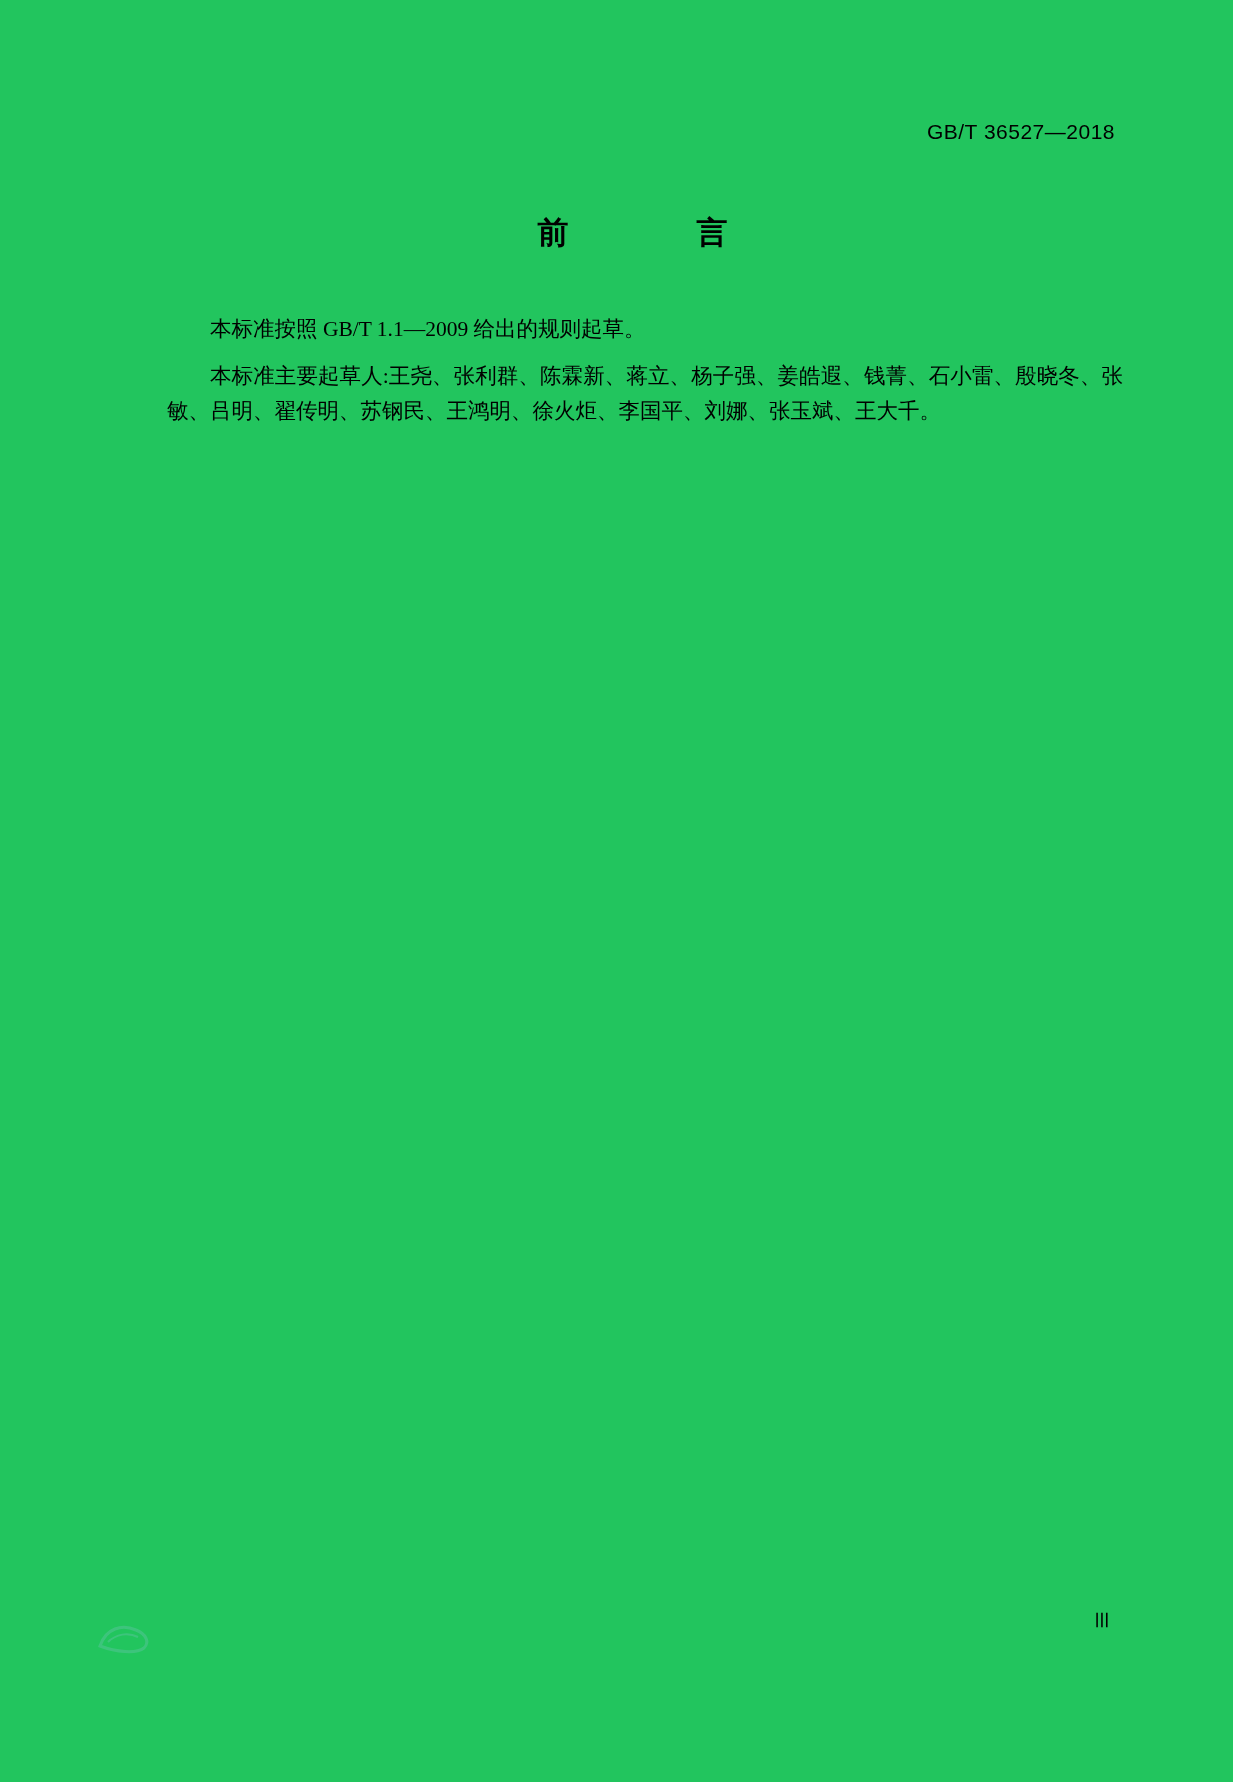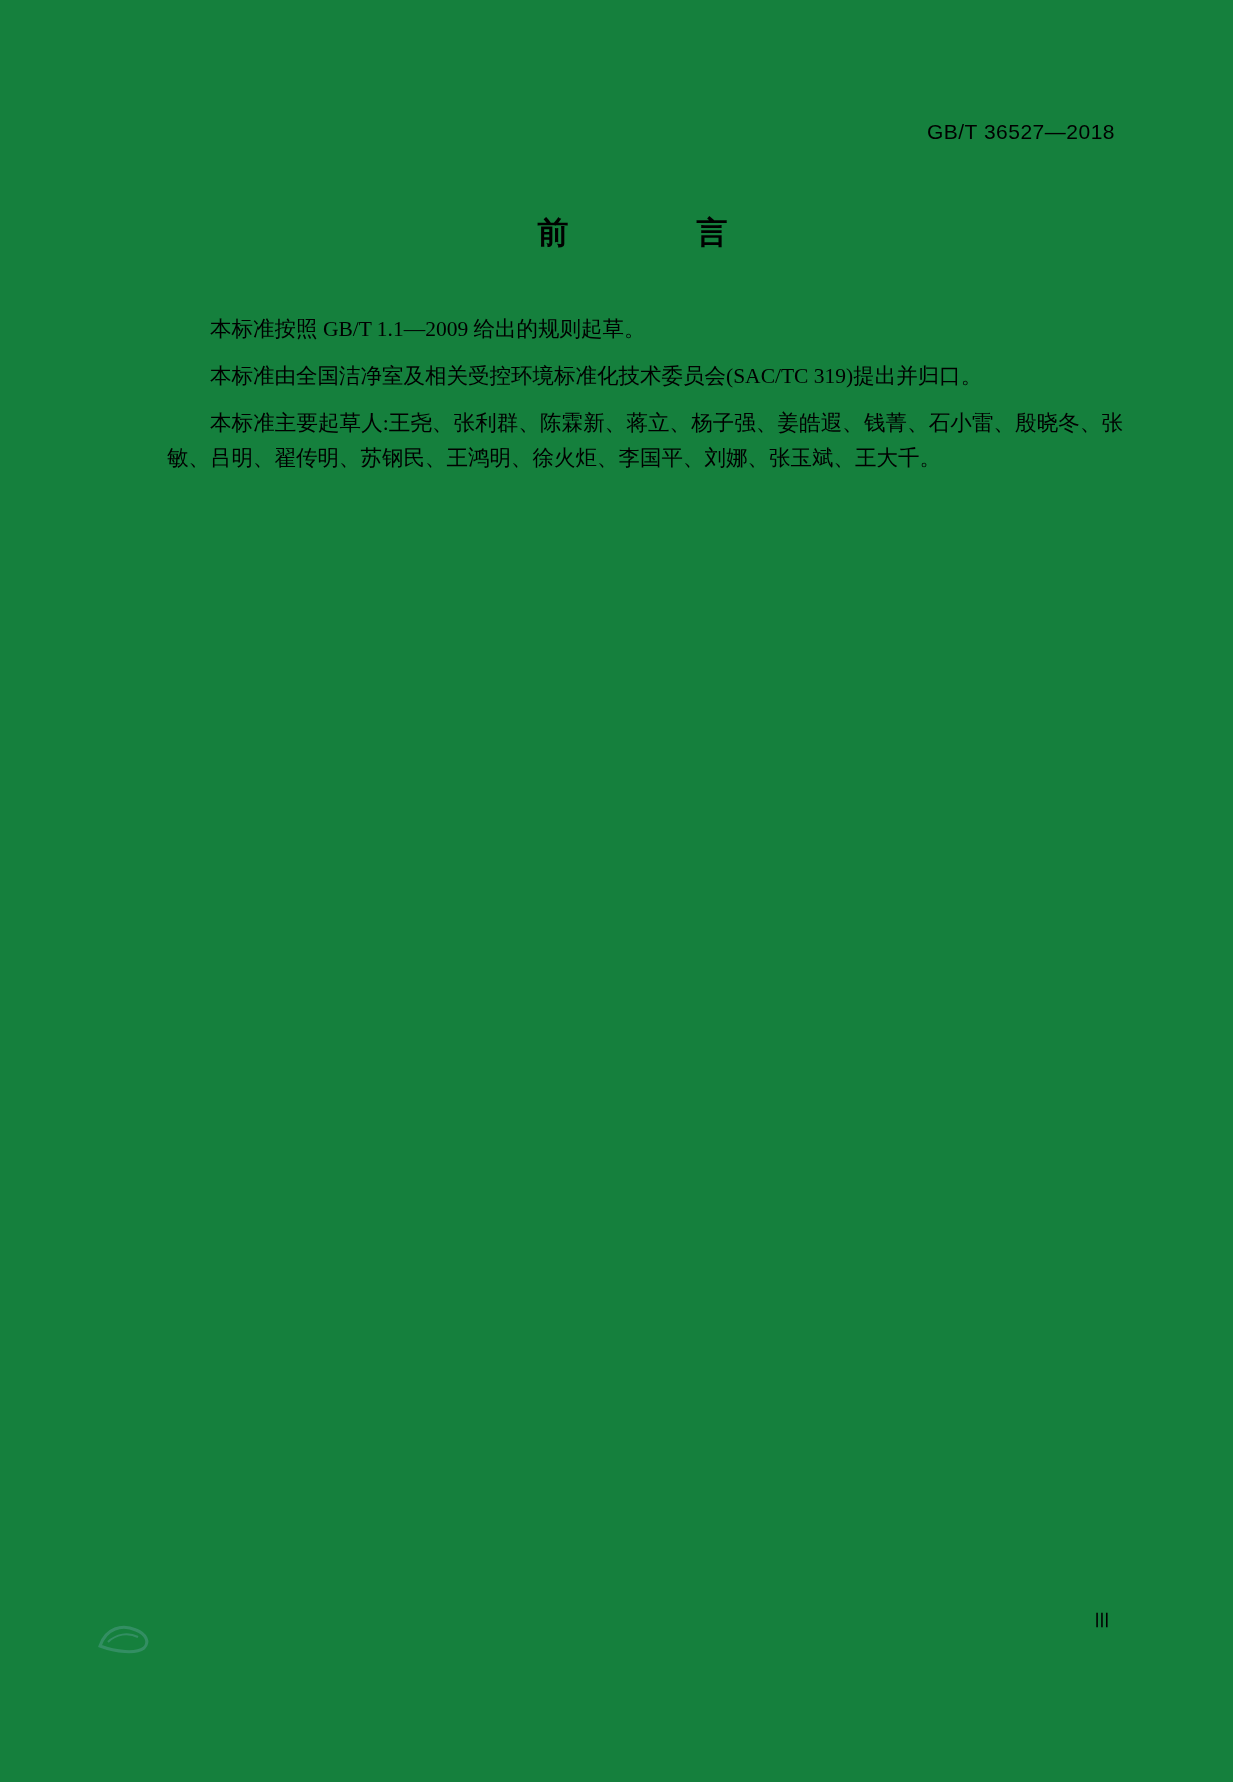--- a/index.html
+++ b/index.html
@@ -9,21 +9,21 @@
   }
   body {
     font-family: "Liberation Serif", "DejaVu Serif", serif;
     color: #000000;
   }
   .page {
     position: relative;
     width: 1233px;
     height: 1782px;
     margin: 0 auto;
-    background: #15803d;
+    background: #22c55e;
     overflow: hidden;
   }
   .page-header {
     position: absolute;
     top: 120px;
     right: 118px;
     font-family: "Liberation Sans", sans-serif;
     font-size: 21px;
     letter-spacing: 0.5px;
     font-weight: 400;
@@ -82,21 +82,20 @@
 <body>
 
 <div class="page">
 
   <div class="page-header">GB/T 36527—2018</div>
 
   <div class="doc-title">前　　言</div>
 
   <div class="body-text">
     <p>本标准按照 GB/T 1.1—2009 给出的规则起草。</p>
-    <p>本标准由全国洁净室及相关受控环境标准化技术委员会(SAC/TC 319)提出并归口。</p>
     <p>本标准主要起草人:王尧、张利群、陈霖新、蒋立、杨子强、姜皓遐、钱菁、石小雷、殷晓冬、张敏、吕明、翟传明、苏钢民、王鸿明、徐火炬、李国平、刘娜、张玉斌、王大千。</p>
   </div>
 
   <div class="page-number">Ⅲ</div>
 
   <div class="watermark">
     <svg viewBox="0 0 60 34" width="60" height="34" aria-hidden="true">
       <path d="M4 26 C10 8, 26 4, 40 10 C50 14, 54 22, 48 28 C40 34, 20 32, 4 26 Z" fill="none" stroke="#9fc3e8" stroke-width="3"></path>
       <path d="M12 22 C20 14, 32 12, 42 17" fill="none" stroke="#9fc3e8" stroke-width="2"></path>
     </svg>

